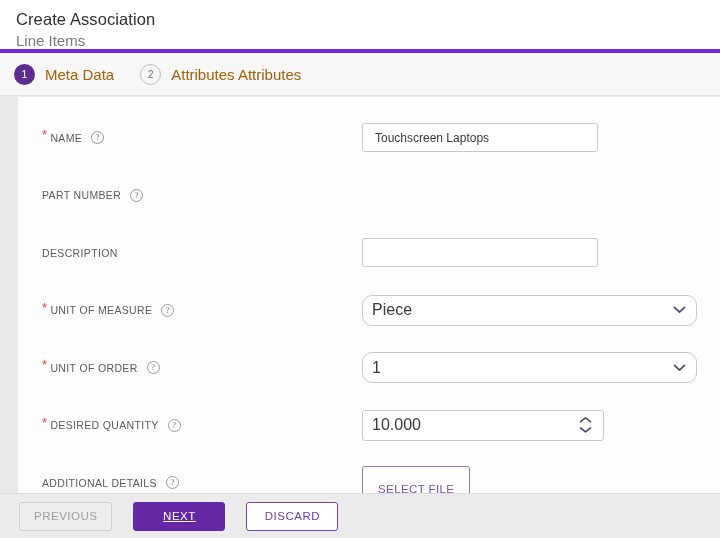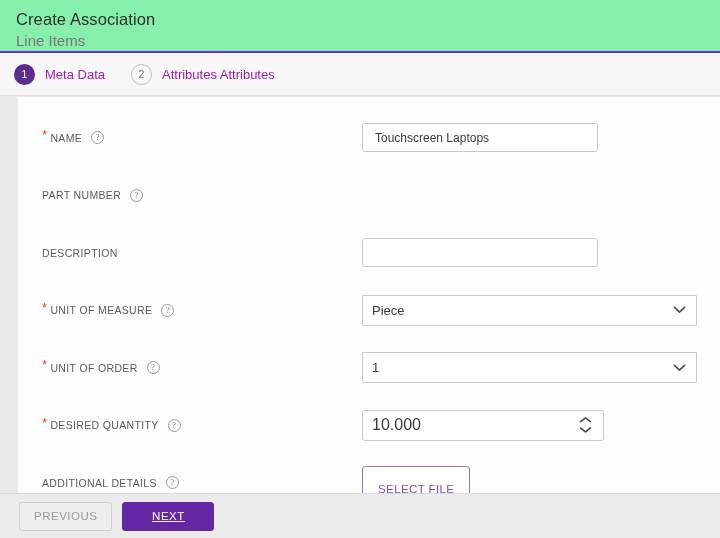--- a/index.html
+++ b/index.html
@@ -12,23 +12,23 @@
 
   body {
     font-family: "Liberation Sans", sans-serif;
     background: #e9e9e9;
     color: #333;
     position: relative;
   }
 
   
   .page-header {
-    background: #86efac;
+    background: #ffffff;
     padding: 8px 0 9px 16px;
-    border-bottom: 2px solid #6d28d9;
+    border-bottom: 4px solid #6d28d9;
     height: 53px;
   }
   .page-title {
     font-size: 16.5px;
     font-weight: 400;
     color: #2f2f2f;
     letter-spacing: .1px;
     line-height: 22px;
   }
   .page-subtitle {
@@ -67,22 +67,22 @@
     background: #5c2d8e;
     color: #ffffff;
   }
   .step-circle.inactive {
     background: #f7f7f7;
     color: #7a7a7a;
     border: 1px solid #bdbdbd;
   }
   .step-label {
     margin-left: 10px;
-    font-size: 13px;
-    color: #a21caf;
+    font-size: 15px;
+    color: #a16207;
     white-space: nowrap;
   }
 
   
   .form-scroll {
     position: absolute;
     top: 97px;
     left: 0;
     right: 0;
     bottom: 45px;
@@ -159,23 +159,23 @@
 
   .select-wrap {
     position: relative;
     width: 335px;
     height: 31px;
   }
   .select-box {
     width: 100%;
     height: 100%;
     border: 1px solid #c9c9c9;
-    border-radius: 1px;
-    background: #ffffff;
-    font-size: 13px;
+    border-radius: 10px;
+    background: #ffffff;
+    font-size: 16px;
     color: #3a3a3a;
     display: flex;
     align-items: center;
     padding: 0 9px;
     cursor: pointer;
   }
   .chevron-down {
     position: absolute;
     right: 11px;
     top: 50%;
@@ -231,21 +231,21 @@
     position: absolute;
     left: 0;
     right: 0;
     bottom: 0;
     height: 45px;
     background: #ebebeb;
     border-top: 1px solid #dcdcdc;
     display: flex;
     align-items: center;
     padding-left: 19px;
-    gap: 10px;
+    gap: 21px;
   }
   .btn {
     height: 29px;
     min-width: 92px;
     padding: 0 14px;
     border-radius: 3px;
     font-family: "Liberation Sans", sans-serif;
     font-size: 11.5px;
     letter-spacing: .5px;
     cursor: pointer;
@@ -374,13 +374,14 @@
     </div>
     <button class="select-file-btn">SELECT FILE</button>
   </div>
 
 </div>
 </div>
 
 <div class="footer-bar">
   <button class="btn btn-disabled">PREVIOUS</button>
   <button class="btn btn-primary">NEXT</button>
+  <button class="btn btn-outline">DISCARD</button>
 </div>
 
 </body></html>

